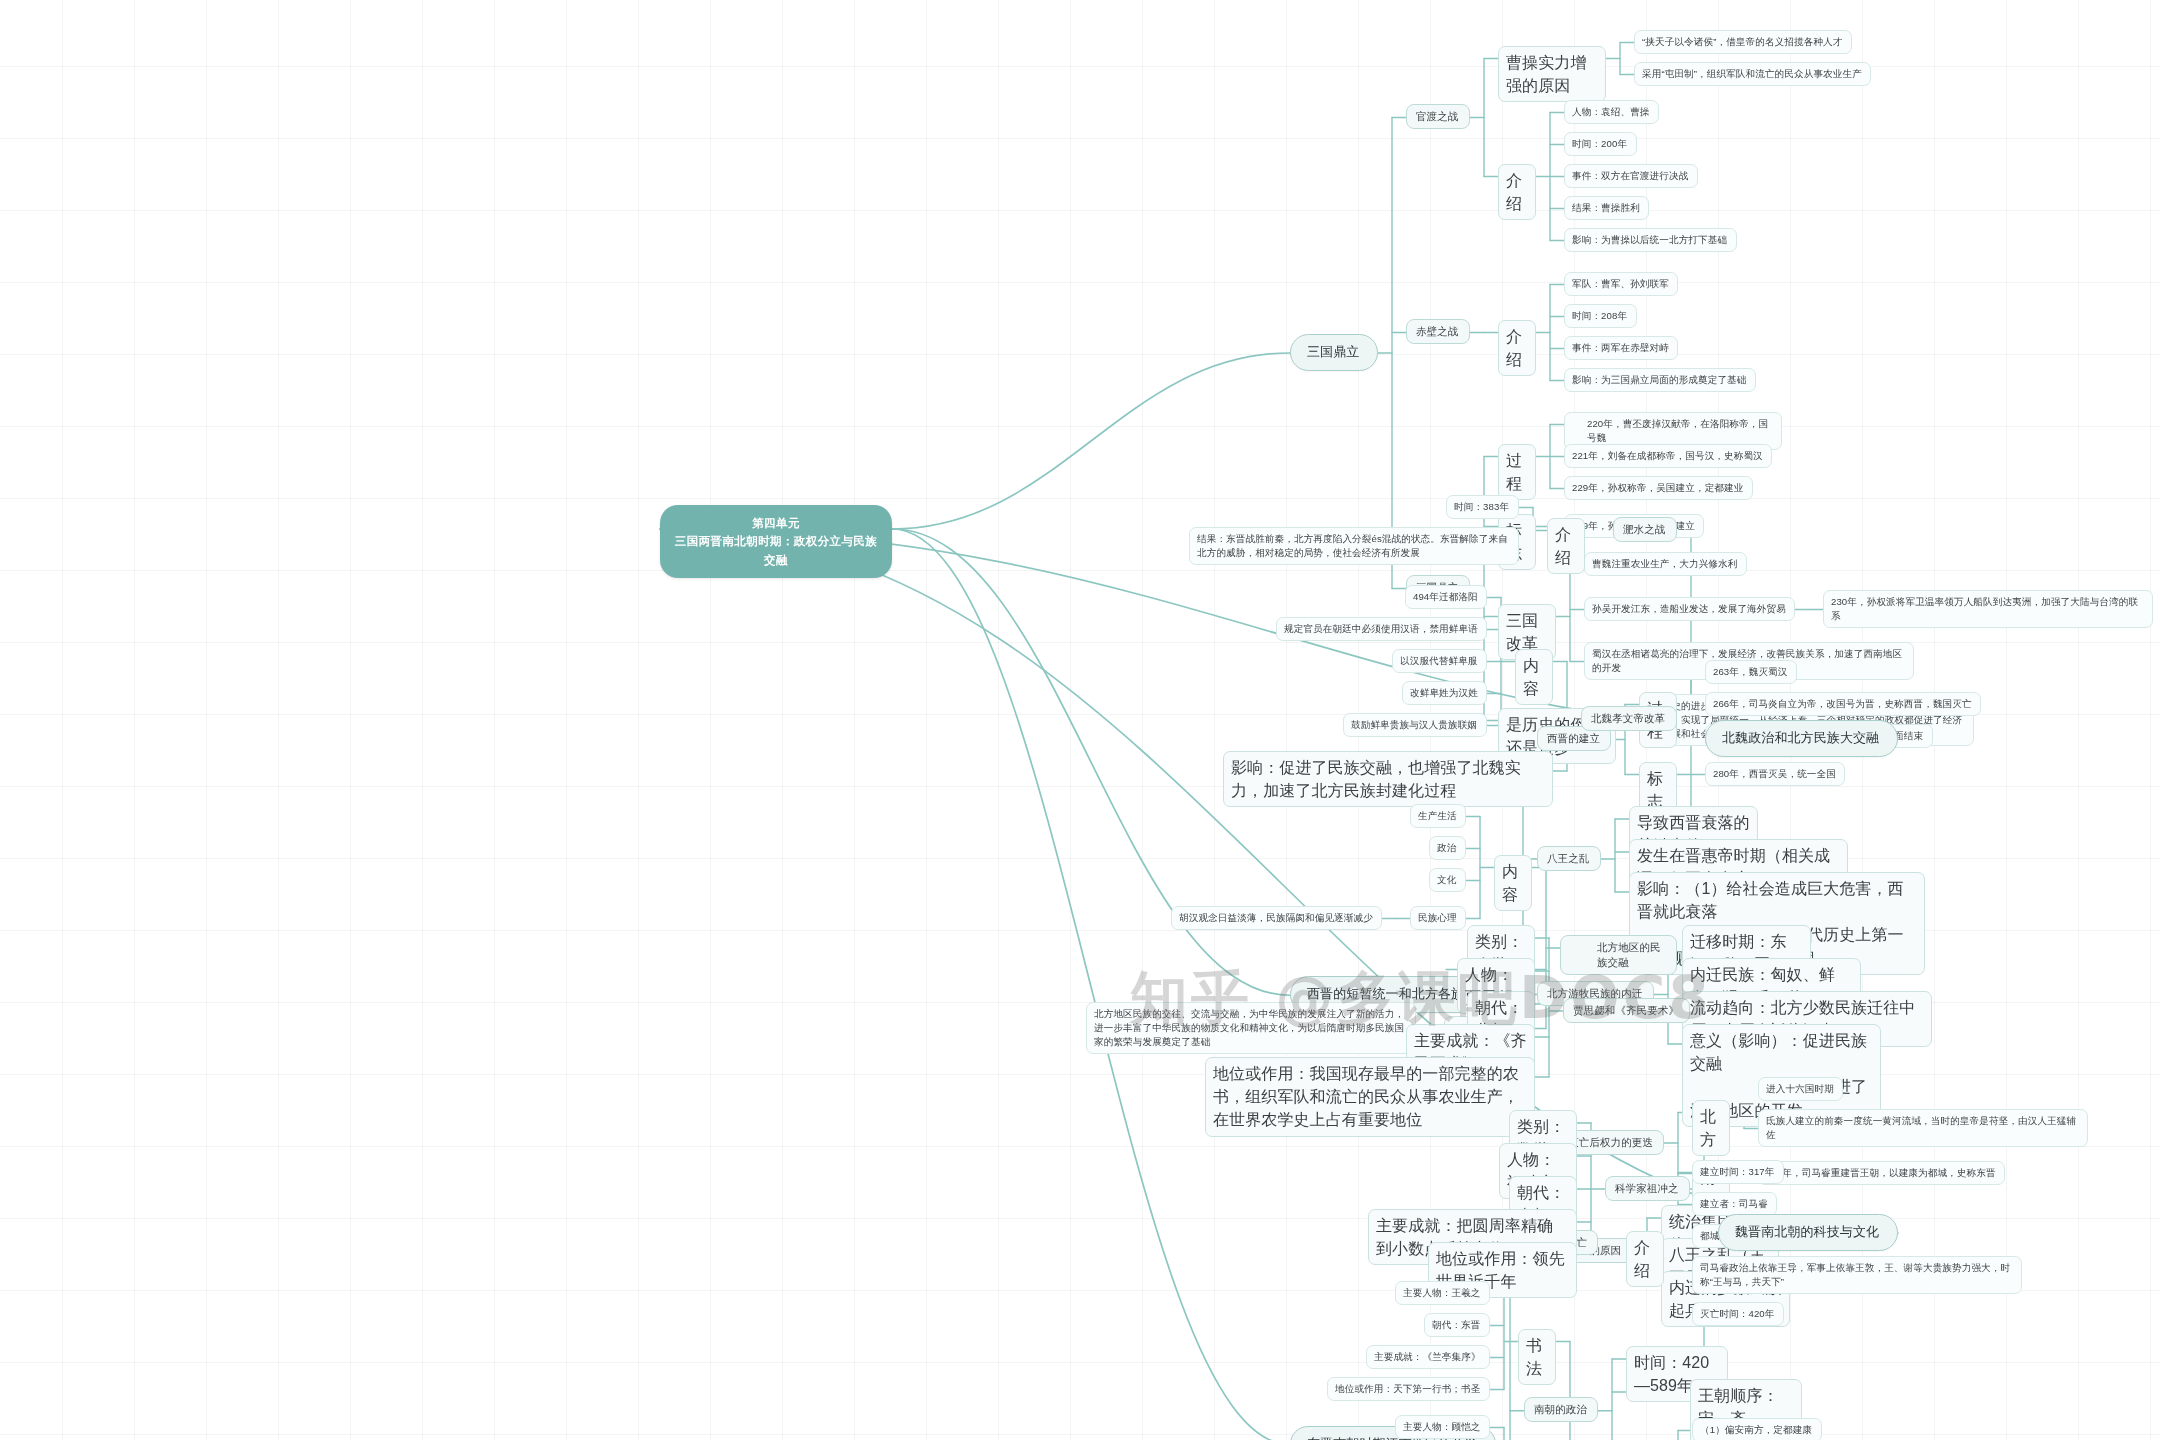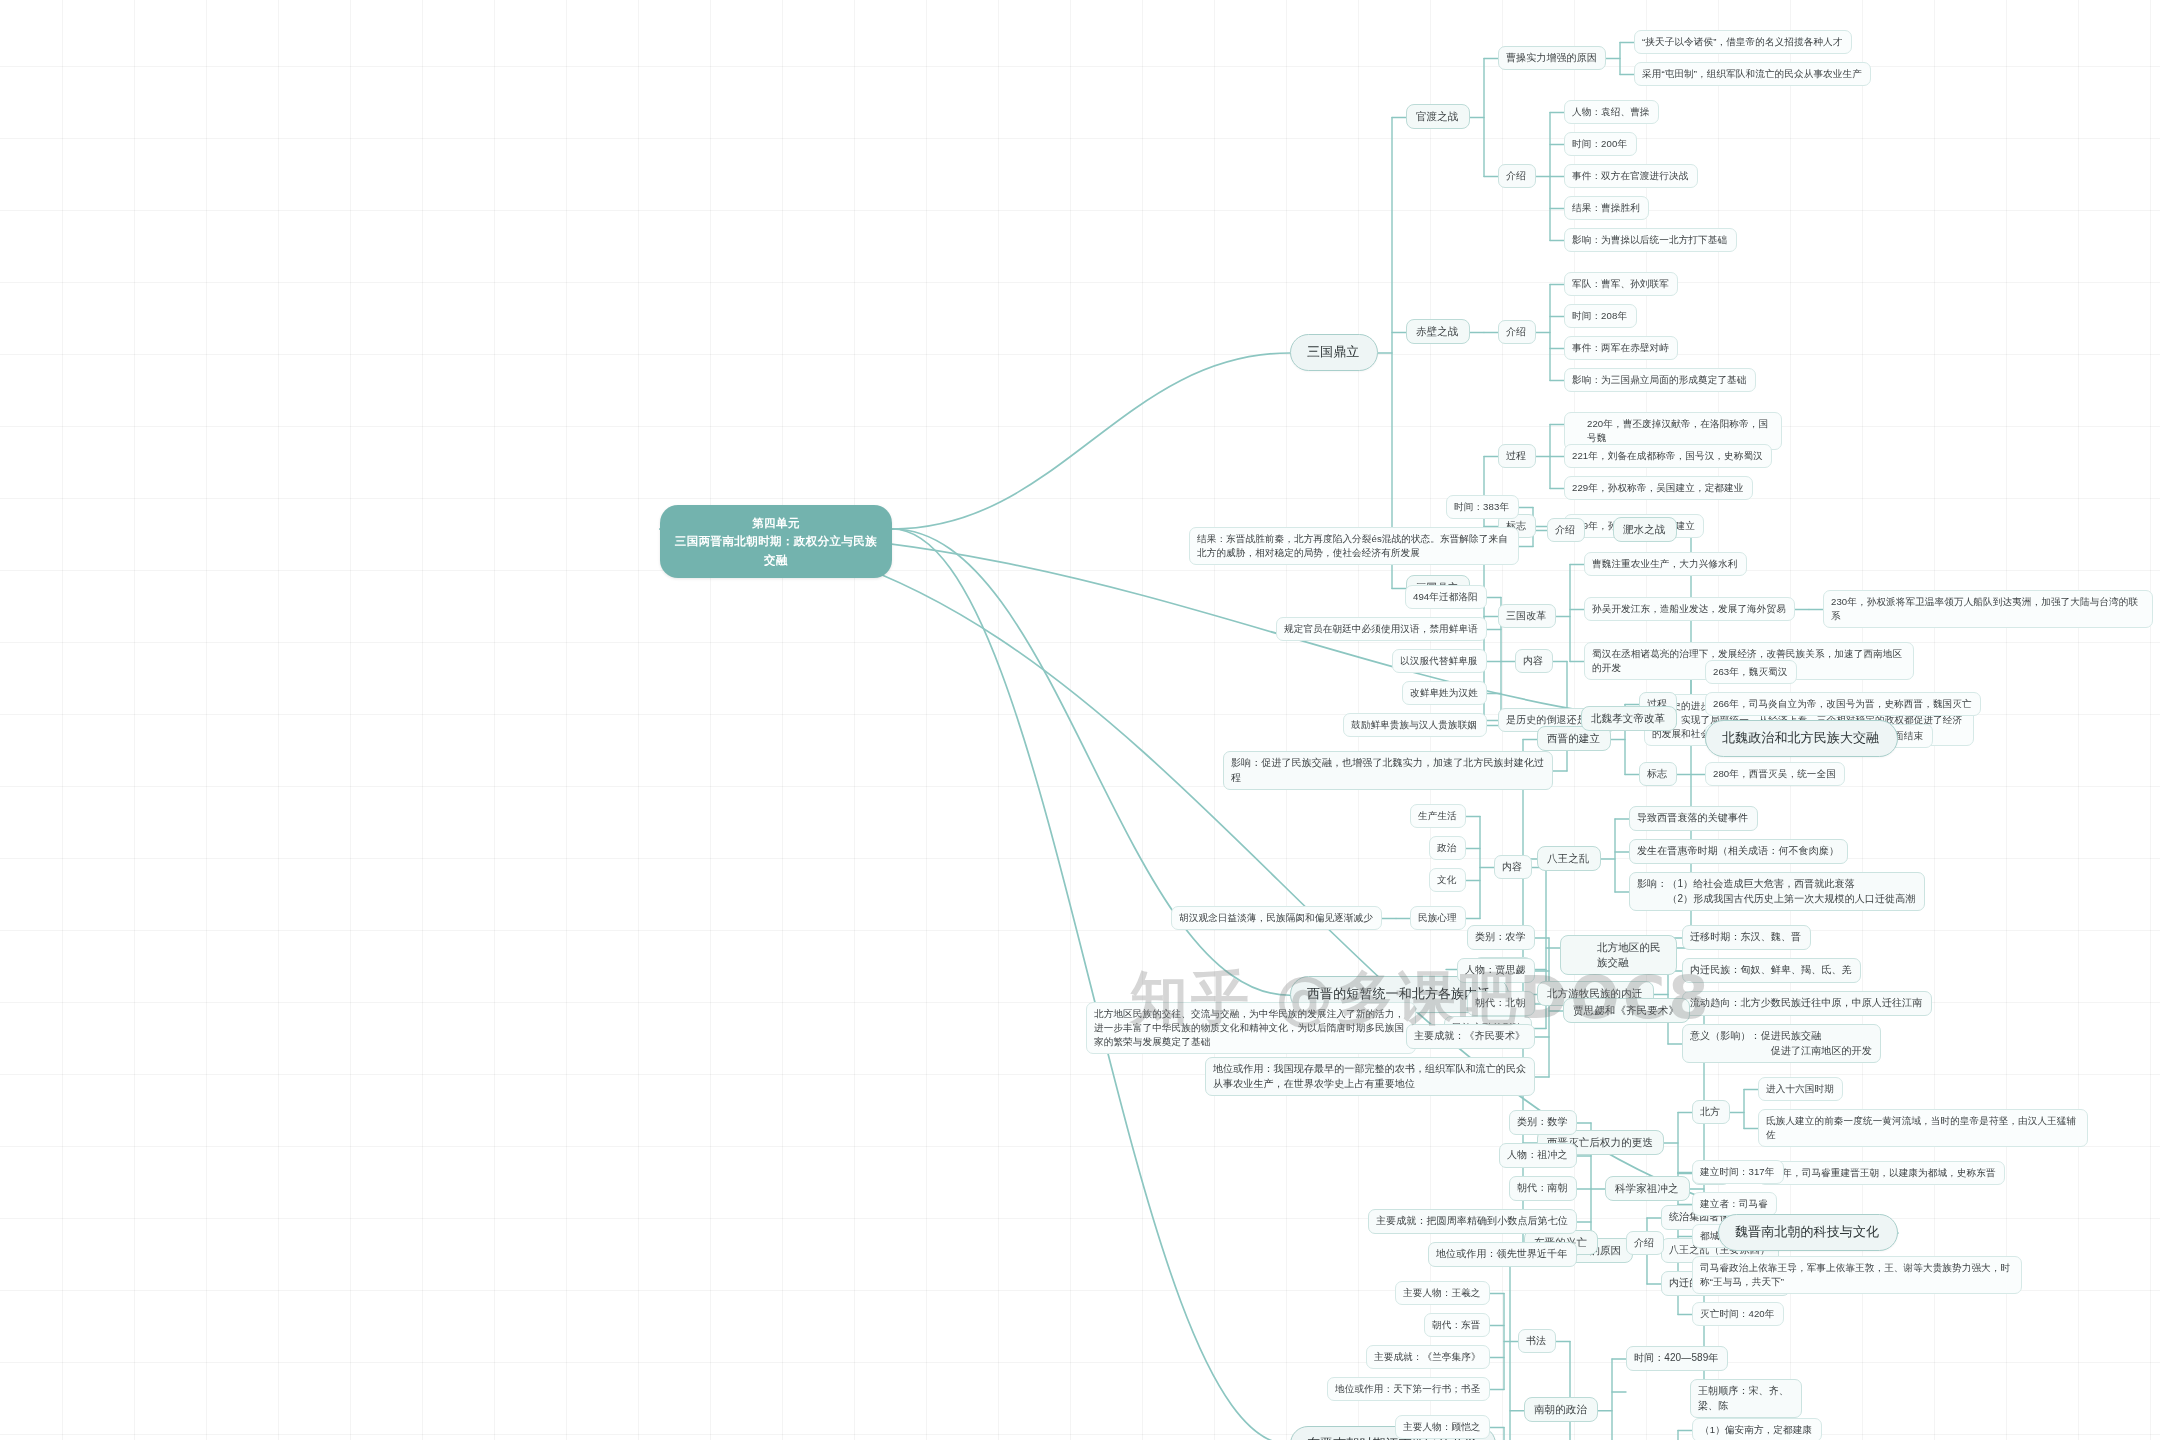--- a/index.html
+++ b/index.html
@@ -47,21 +47,21 @@
   .lvl2{
     background:#f3f9f8;
     border-color:#bcdbd7;
     font-size:10.5px;
     padding:4px 9px;
     border-radius:8px;
   }
   .lvl3{
     background:#f7fbfb;
     border-color:#cbe3e0;
-    font-size:10px;
+    font-size:16px;
   }
   .leaf{
     background:#fafdfd;
     border-color:#d6e9e7;
     font-size:9.6px;
   }
   .wide{white-space:normal;}
   #center{
     position:absolute;
     left:660px;top:505px;width:232px;

